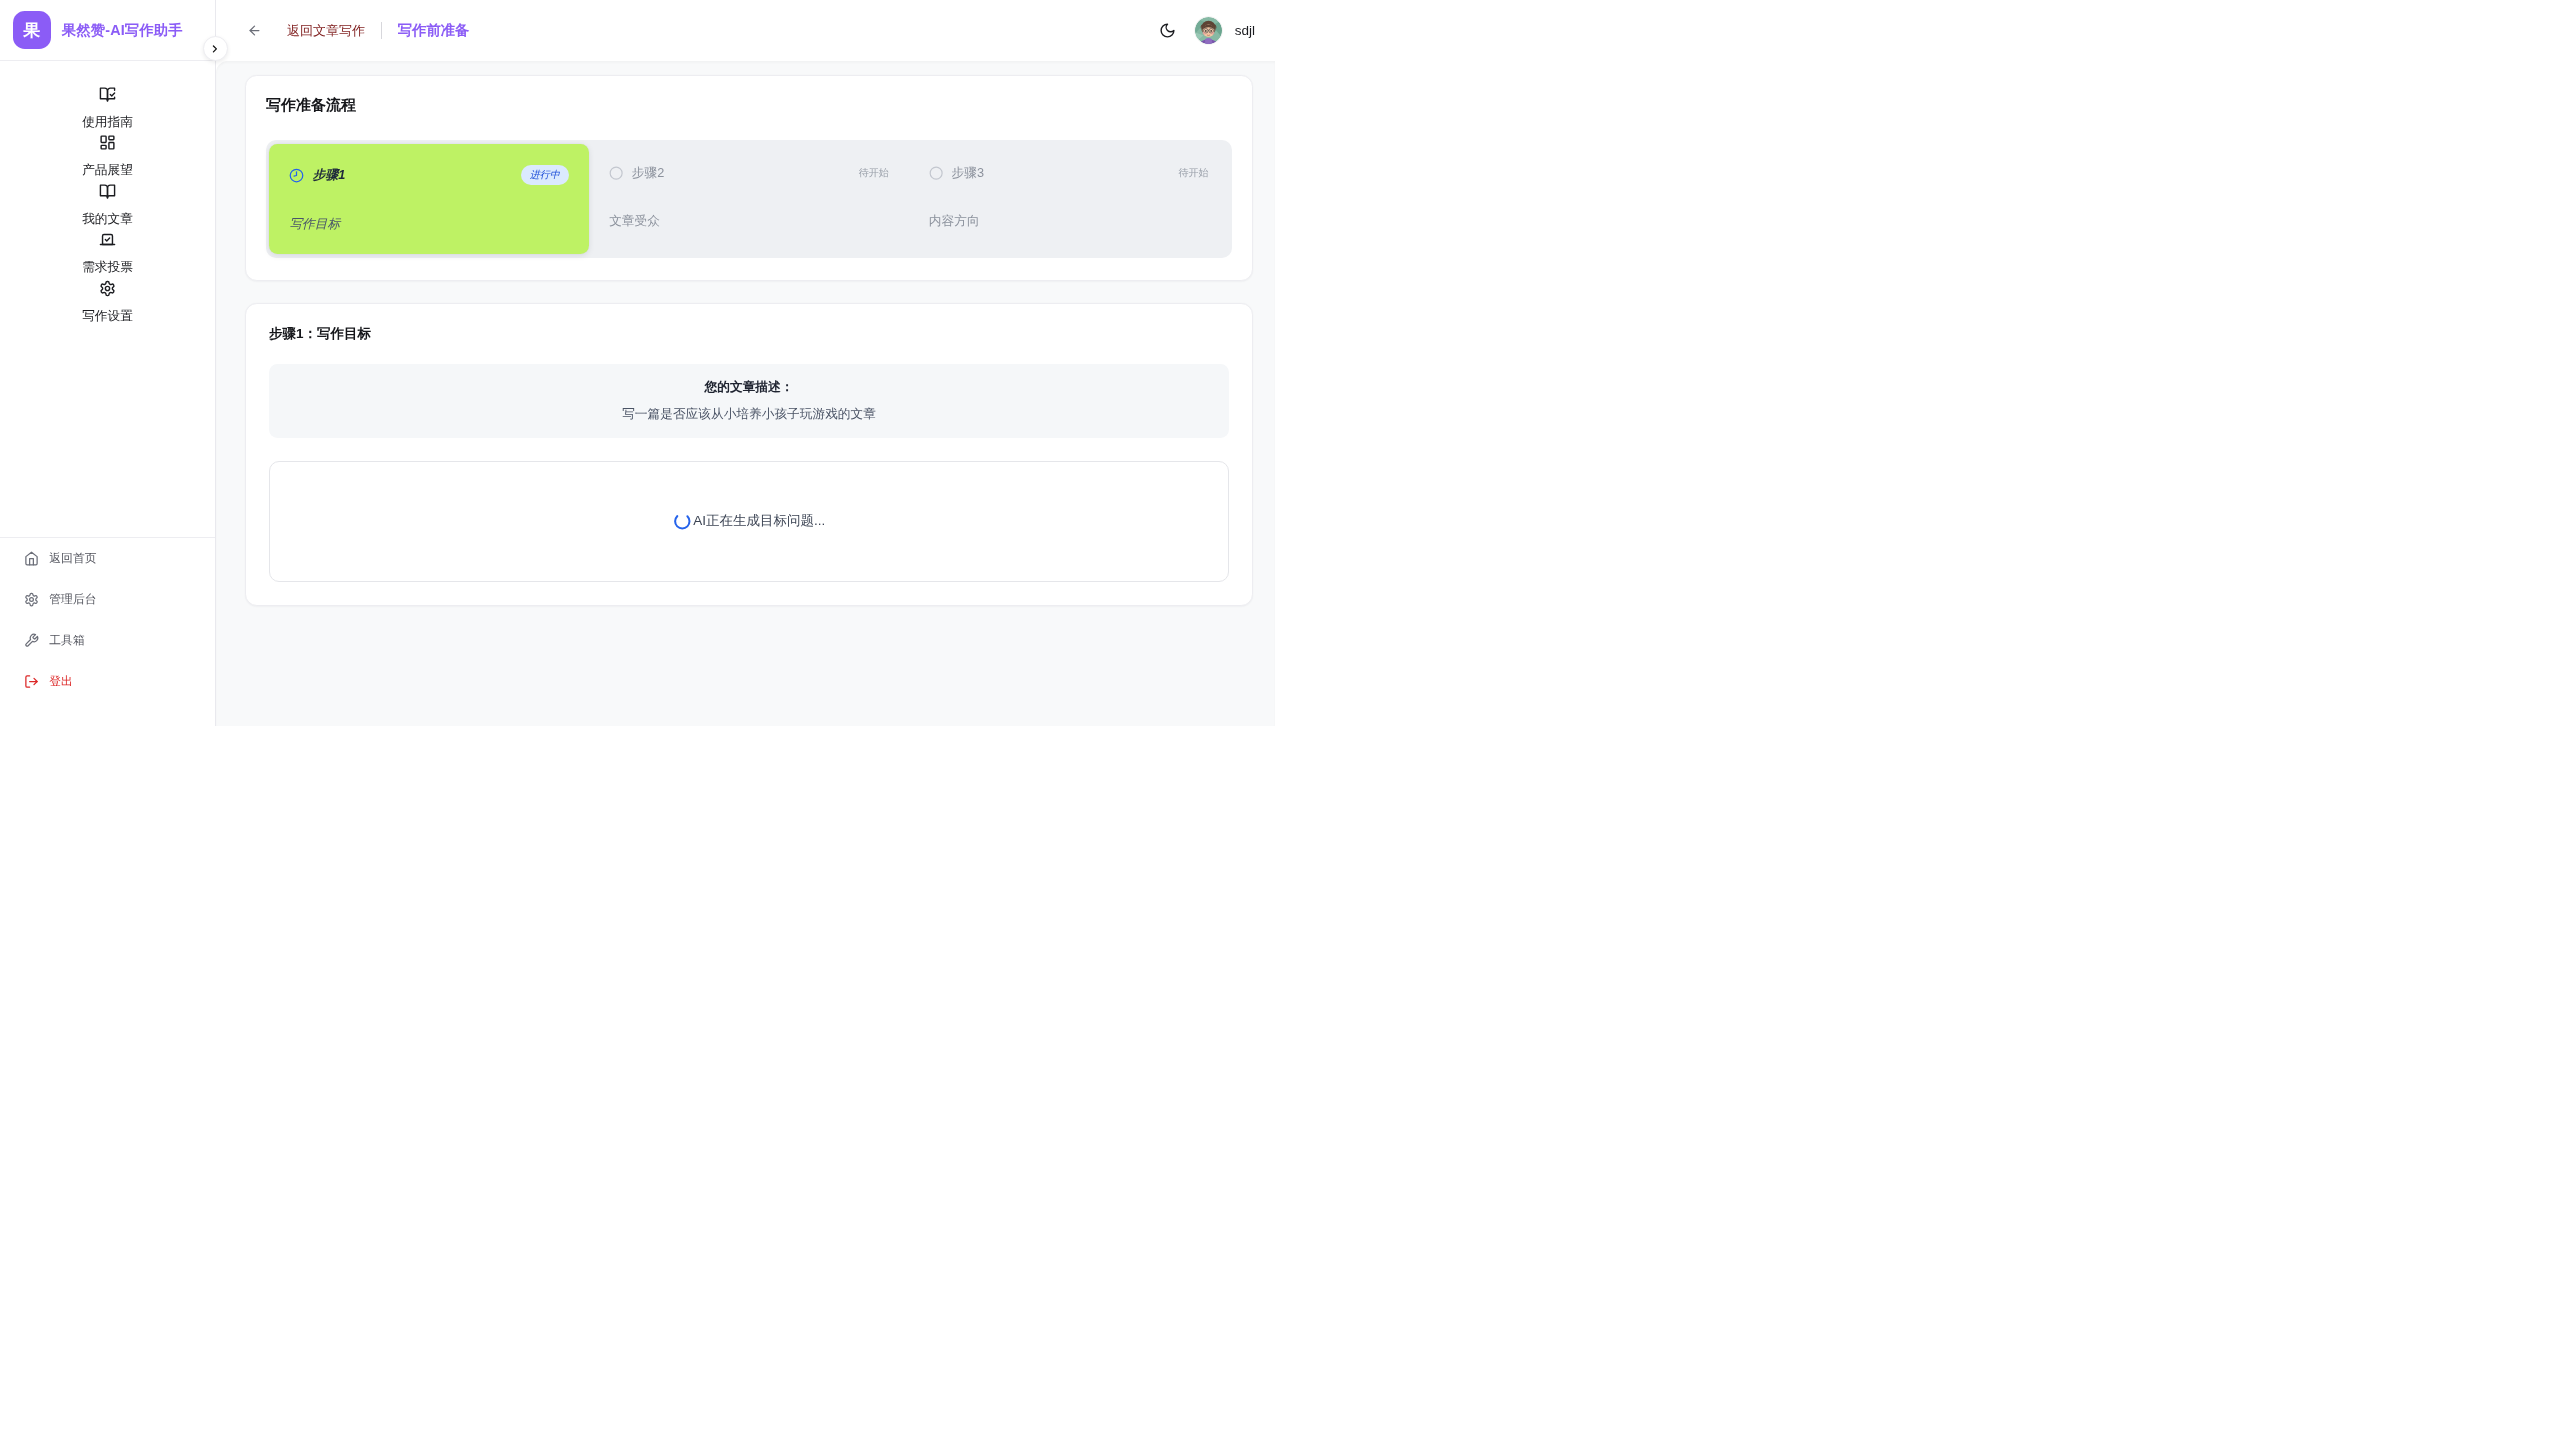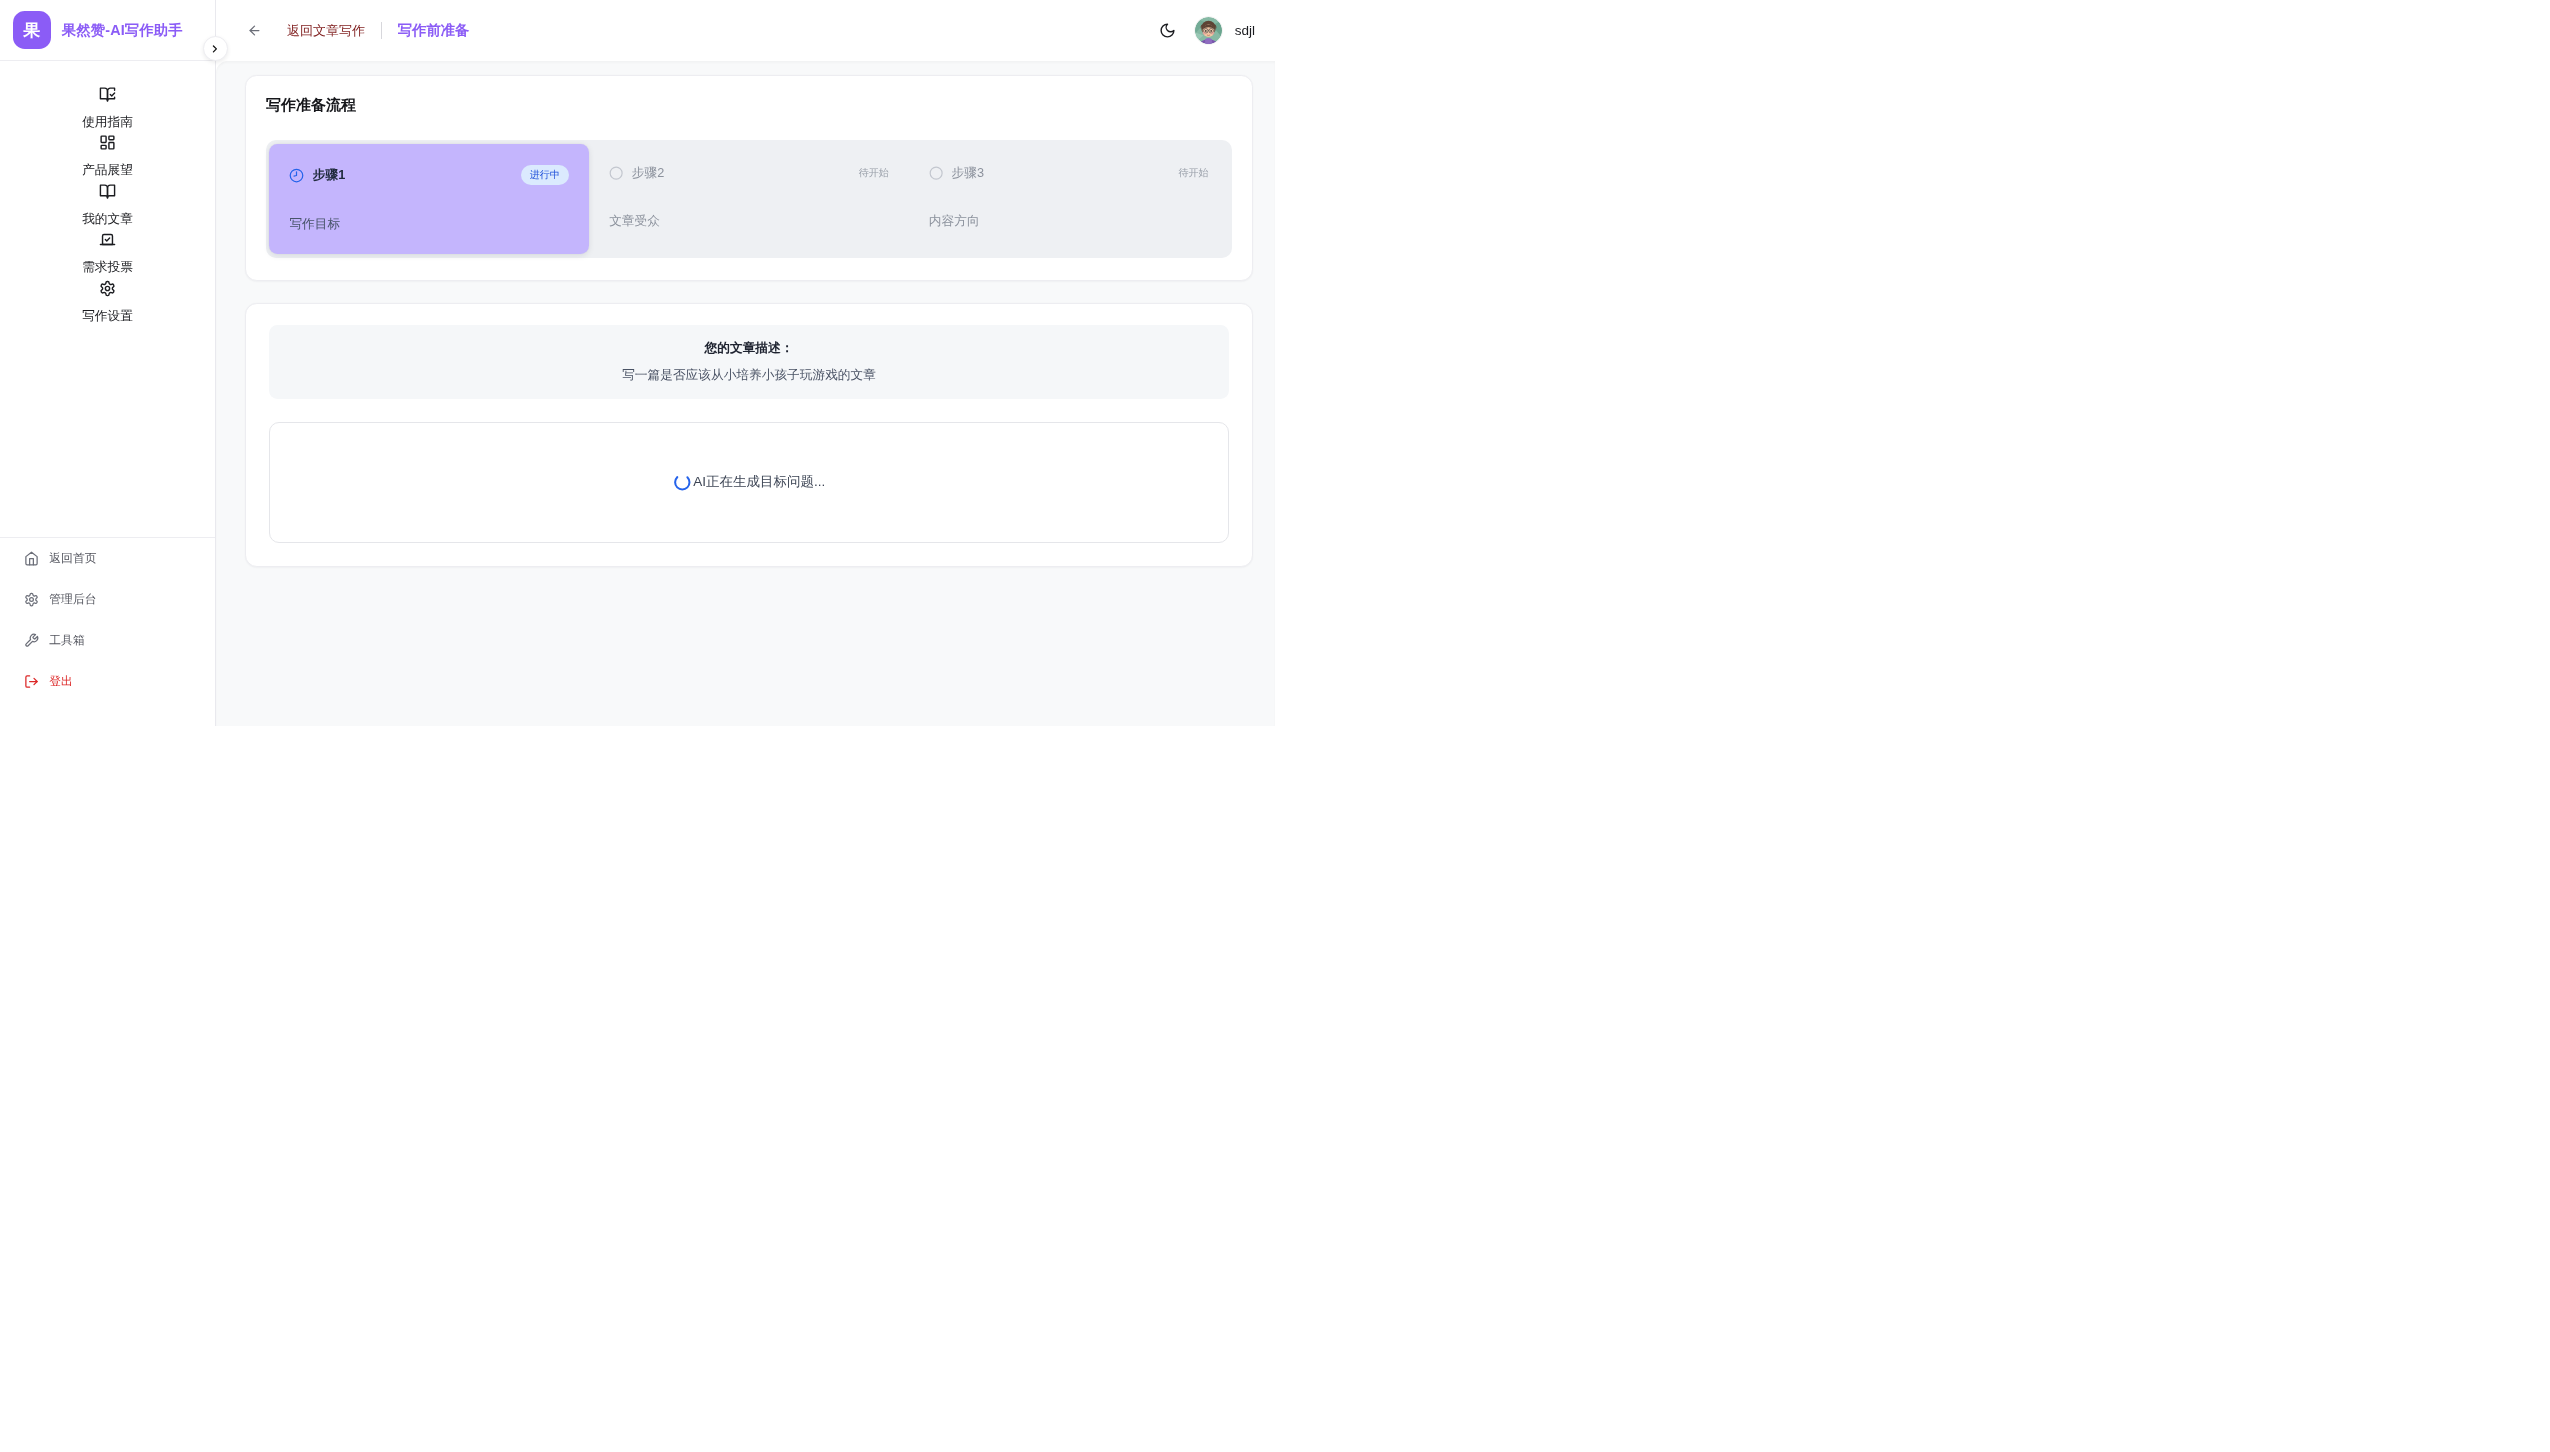--- a/index.html
+++ b/index.html
@@ -55,21 +55,21 @@
   .content { flex:1 1 auto; background:#f8f9fa; border-top-left-radius:11.8px;
           box-shadow:inset 0 1.7px 2.5px rgba(0,0,0,.03); padding:14.3px 22px 0 29px; overflow:hidden; }
   .card { background:#fff; border:0.8px solid #ededf1; border-radius:11.8px;
           box-shadow:0 0.8px 1.7px rgba(16,24,40,.04); }
 
   .flow-card { padding:20px 20px 22px; margin-bottom:22px; }
   .flow-title { font-size:15px; font-weight:bold; color:#16171b; margin-bottom:25px; }
   .steps { background:#eef0f3; border-radius:10px; padding:3.4px; display:grid;
           grid-template-columns:1fr 1fr 1fr; }
   .step { padding:21px 20px; border-radius:8.4px; }
-  .step.active { background:#c4b5fd; box-shadow:0 1.7px 6.7px rgba(15,23,42,.09), 0 0 0 0.8px rgba(15,23,42,.02); cursor:pointer; }
+  .step.active { background:#bef264; box-shadow:0 1.7px 6.7px rgba(15,23,42,.09), 0 0 0 0.8px rgba(15,23,42,.02); cursor:pointer;font-style:italic; }
   .step-head { display:flex; align-items:center; gap:8.4px; }
   .clock-icon { width:15px; height:15px; stroke:#2563eb; fill:none; stroke-width:2;
           stroke-linecap:round; stroke-linejoin:round; flex:0 0 15px; }
   .circle-icon { width:14.3px; height:14.3px; stroke:#c3c7cf; fill:none; stroke-width:2; flex:0 0 14.3px; }
   .step-name { font-size:12.7px; font-weight:600; color:#1e293b; }
   .step.pending .step-name { color:#8b919c; font-weight:500; }
   .badge { margin-left:auto; background:#dbeafe; color:#1d4ed8; font-size:10px;
           padding:3.4px 9.3px; border-radius:843px; white-space:nowrap; }
   .status-text { margin-left:auto; font-size:10px; color:#9aa0aa; white-space:nowrap; }
   .step-sub { margin-top:31px; font-size:12.7px; color:#48546a; }
@@ -265,20 +265,21 @@
             <span class="step-name">步骤3</span>
             <span class="status-text">待开始</span>
           </div>
           <div class="step-sub">内容方向</div>
         </div>
 
       </div>
     </section>
 
     <section class="card detail-card">
+      <h3 class="detail-title">步骤1：写作目标</h3>
 
       <div class="desc-box">
         <div class="desc-label">您的文章描述：</div>
         <div class="desc-text">写一篇是否应该从小培养小孩子玩游戏的文章</div>
       </div>
 
       <div class="loading-box">
         <svg class="spinner" viewBox="0 0 22 22">
           <circle cx="11" cy="11" r="8.5" fill="none" stroke="#2563eb" stroke-width="2.4" stroke-linecap="round" stroke-dasharray="40 13.4" transform="rotate(-45 11 11)"></circle>
         </svg>

